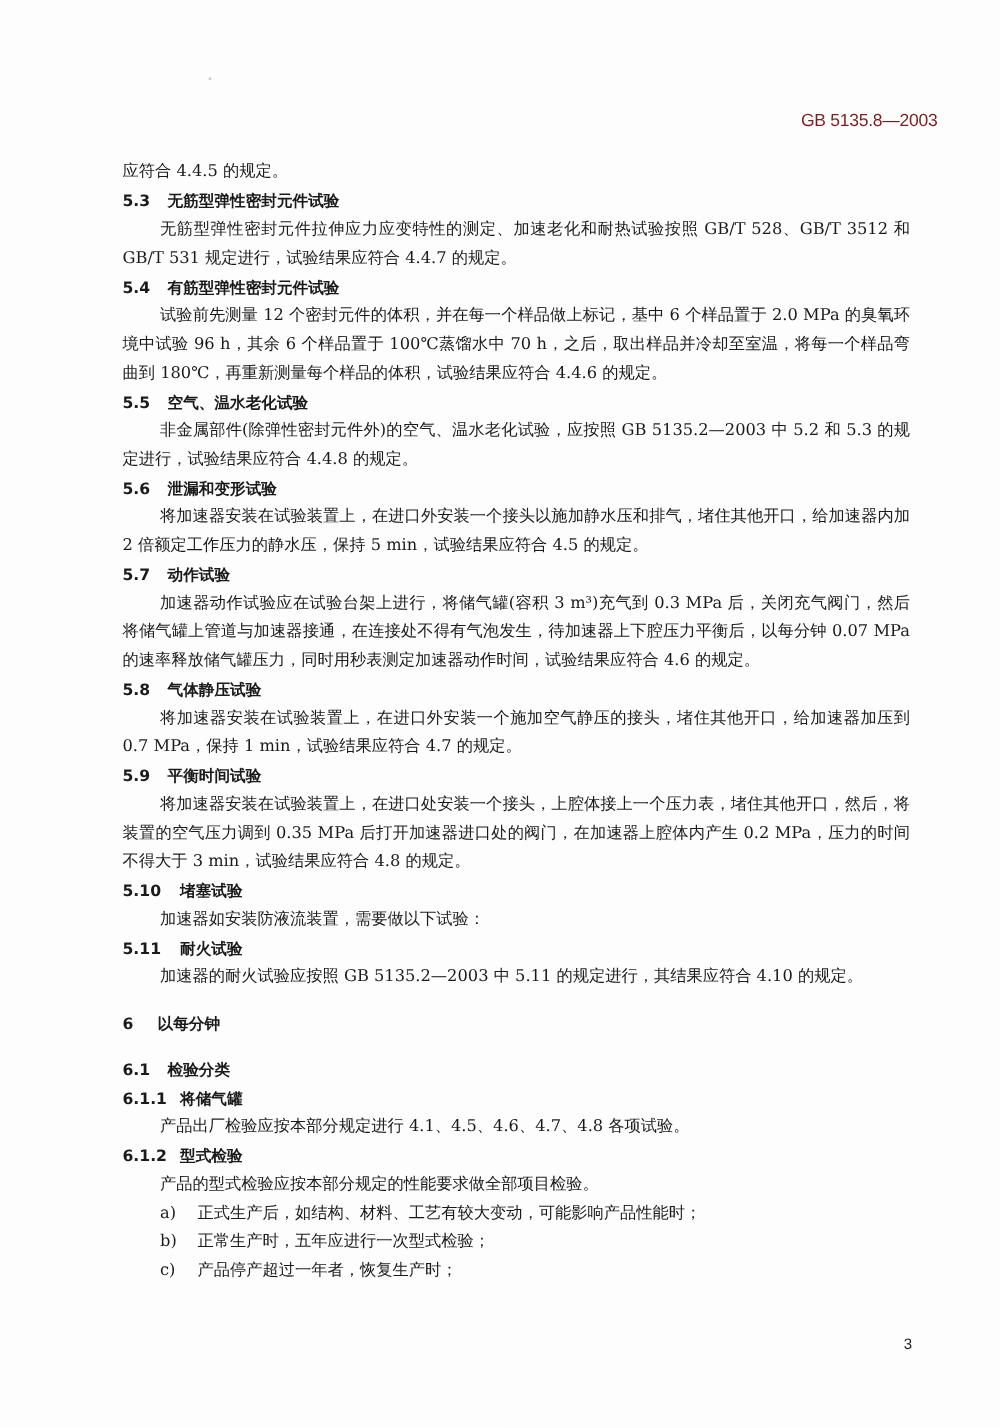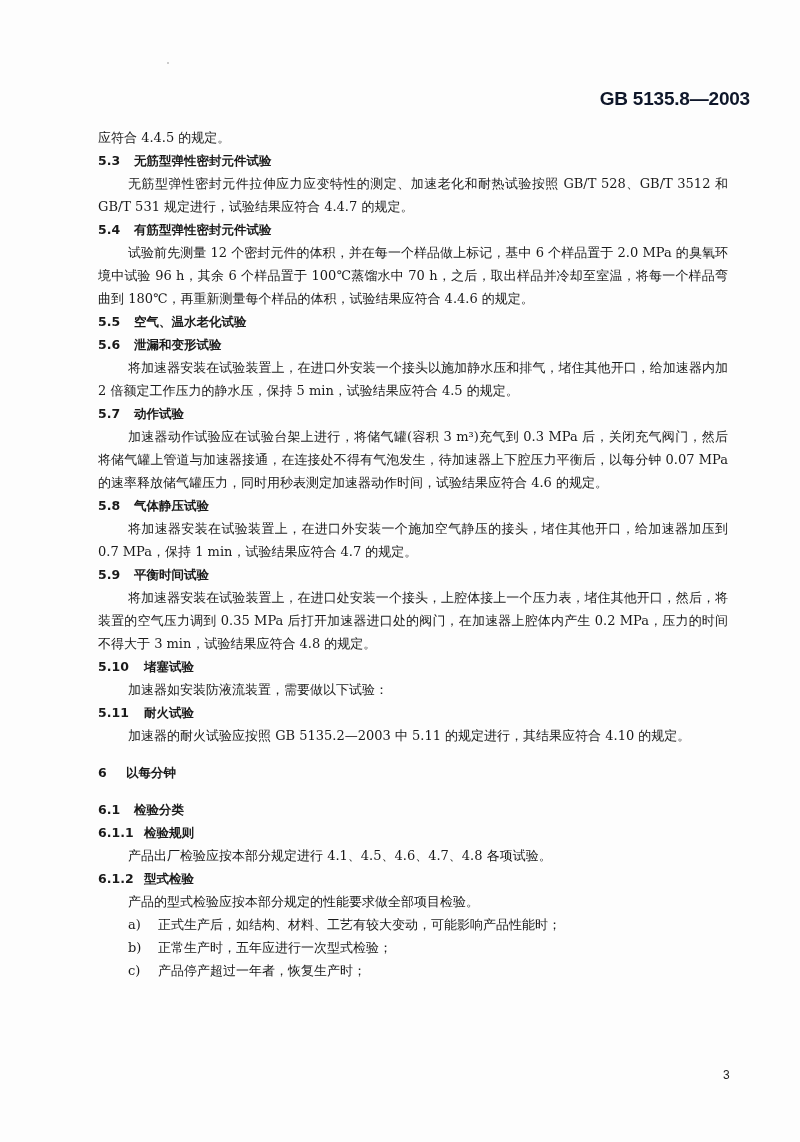--- a/index.html
+++ b/index.html
@@ -19,24 +19,24 @@
       position: absolute;
       left: 0; top: 0;
       width: 800px; height: 1142px;
       background: #fdfdfd;
     }
     .std-code {
       position: absolute;
       top: 88px;
       right: 50px;
       font-family: "Liberation Sans", "DejaVu Sans", sans-serif;
-      font-weight: bold;
-      font-size: 19px;
+      font-weight: normal;
+      font-size: 14px;
       letter-spacing: -0.2px;
-      color: #0f172a;
+      color: #7f1d1d;
     }
     .content {
       position: absolute;
       left: 98px;
       top: 126px;
       width: 630px;
       font-size: 13px;
       line-height: 23px;
     }
     .para {
@@ -105,20 +105,21 @@
     <div class="para indent">无筋型弹性密封元件拉伸应力应变特性的测定、加速老化和耐热试验按照 GB/T 528、GB/T 3512 和 GB/T 531 规定进行，试验结果应符合 4.4.7 的规定。</div>
 
     <div class="heading">
       <span class="num">5.4</span><span>有筋型弹性密封元件试验</span>
     </div>
     <div class="para indent">试验前先测量 12 个密封元件的体积，并在每一个样品做上标记，基中 6 个样品置于 2.0 MPa 的臭氧环境中试验 96 h，其余 6 个样品置于 100℃蒸馏水中 70 h，之后，取出样品并冷却至室温，将每一个样品弯曲到 180℃，再重新测量每个样品的体积，试验结果应符合 4.4.6 的规定。</div>
 
     <div class="heading">
       <span class="num">5.5</span><span>空气、温水老化试验</span>
     </div>
+    <div class="para indent">非金属部件(除弹性密封元件外)的空气、温水老化试验，应按照 GB 5135.2—2003 中 5.2 和 5.3 的规定进行，试验结果应符合 4.4.8 的规定。</div>
 
     <div class="heading">
       <span class="num">5.6</span><span>泄漏和变形试验</span>
     </div>
     <div class="para indent">将加速器安装在试验装置上，在进口外安装一个接头以施加静水压和排气，堵住其他开口，给加速器内加 2 倍额定工作压力的静水压，保持 5 min，试验结果应符合 4.5 的规定。</div>
 
     <div class="heading">
       <span class="num">5.7</span><span>动作试验</span>
     </div>
     <div class="para indent">加速器动作试验应在试验台架上进行，将储气罐(容积 3 m³)充气到 0.3 MPa 后，关闭充气阀门，然后将储气罐上管道与加速器接通，在连接处不得有气泡发生，待加速器上下腔压力平衡后，以每分钟 0.07 MPa的速率释放储气罐压力，同时用秒表测定加速器动作时间，试验结果应符合 4.6 的规定。</div>
@@ -149,21 +150,21 @@
       <span class="num narrow">6</span><span>以每分钟</span>
     </div>
 
     <div class="section-gap"></div>
 
     <div class="heading">
       <span class="num">6.1</span><span>检验分类</span>
     </div>
 
     <div class="heading">
-      <span class="num wide">6.1.1</span><span>检验规则</span>
+      <span class="num wide">6.1.1</span><span>将储气罐</span>
     </div>
     <div class="para indent">产品出厂检验应按本部分规定进行 4.1、4.5、4.6、4.7、4.8 各项试验。</div>
 
     <div class="heading">
       <span class="num wide">6.1.2</span><span>型式检验</span>
     </div>
     <div class="para indent">产品的型式检验应按本部分规定的性能要求做全部项目检验。</div>
 
     <div class="list-item">
       <span class="mark">a)</span><span>正式生产后，如结构、材料、工艺有较大变动，可能影响产品性能时；</span>

